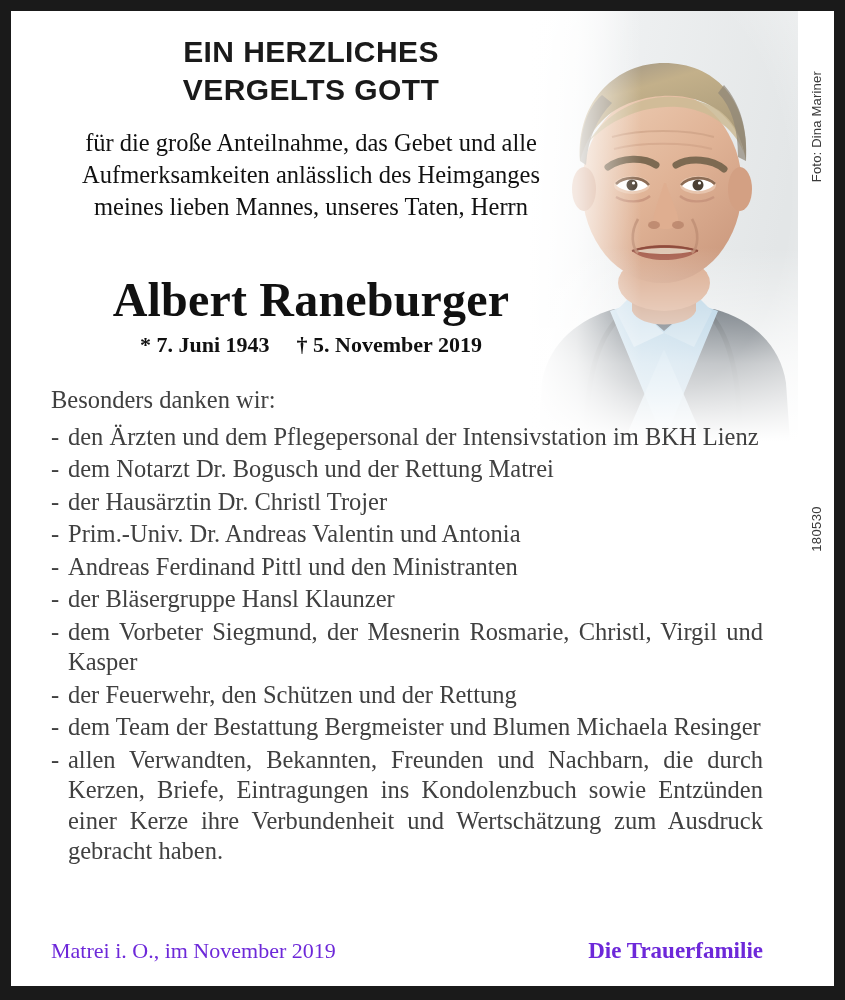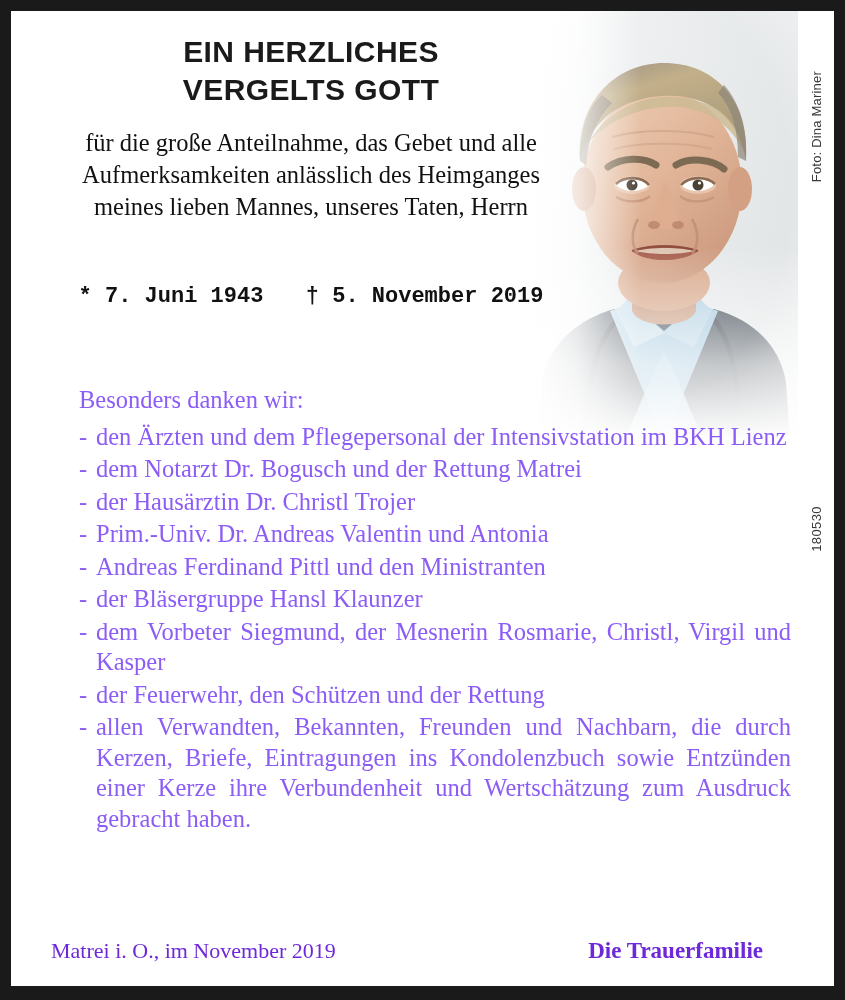--- a/index.html
+++ b/index.html
@@ -100,37 +100,36 @@
   #deceased-name {
     font-family: "Liberation Serif", serif;
     font-weight: bold;
     font-size: 48px;
     line-height: 1.0;
     color: #111111;
     letter-spacing: 0.2px;
   }
   #life-dates {
     margin-top: 8px;
-    font-family: Liberation Mono, monospace;
+    font-family: Liberation Serif, serif;
     font-weight: bold;
     font-size: 22px;
     color: #111111;
   }
   #life-dates .gap { display: inline-block; width: 16px; }
 
   
   #body-block {
     position: absolute;
     left: 40px;
     top: 374px;
     width: 712px;
     font-size: 24.5px;
     line-height: 1.245;
-    color: #8b5cf6;
-    margin-left: 28px;
+    color: #404040;
   }
   #thanks-intro { margin: 0 0 6px 0; }
   ul.thanks {
     list-style: none;
     margin: 0;
     padding: 0;
   }
   ul.thanks li {
     position: relative;
     padding-left: 17px;
@@ -279,38 +278,40 @@
     </div>
 
     <div id="headline">
       <div class="l1">EIN HERZLICHES</div>
       <div class="l2">VERGELTS GOTT</div>
     </div>
 
     <div id="intro">für die große Anteilnahme, das Gebet und alle Aufmerksamkeiten anlässlich des Heimganges meines lieben Mannes, unseres Taten, Herrn</div>
 
     <div id="name-block">
+      <div id="deceased-name">Albert Raneburger</div>
       <div id="life-dates">
         <span>* 7. Juni 1943</span>
         <span class="gap"></span>
         <span>† 5. November 2019</span>
       </div>
     </div>
 
     <div id="body-block">
       <p id="thanks-intro">Besonders danken wir:</p>
       <ul class="thanks">
         <li class="no-justify">den Ärzten und dem Pflegepersonal der Intensivstation im BKH Lienz</li>
         <li class="no-justify">dem Notarzt Dr. Bogusch und der Rettung Matrei</li>
         <li class="no-justify">der Hausärztin Dr. Christl Trojer</li>
         <li class="no-justify">Prim.-Univ. Dr. Andreas Valentin und Antonia</li>
         <li class="no-justify">Andreas Ferdinand Pittl und den Ministranten</li>
         <li class="no-justify">der Bläsergruppe Hansl Klaunzer</li>
         <li>dem Vorbeter Siegmund, der Mesnerin Rosmarie, Christl, Virgil und Kasper</li>
         <li class="no-justify">der Feuerwehr, den Schützen und der Rettung</li>
+        <li>dem Team der Bestattung Bergmeister und Blumen Michaela Resinger</li>
         <li>allen Verwandten, Bekannten, Freunden und Nachbarn, die durch Kerzen, Briefe, Eintragungen ins Kondolenzbuch sowie Entzünden einer Kerze ihre Verbundenheit und Wertschätzung zum Ausdruck gebracht haben.</li>
       </ul>
     </div>
 
     <div id="footer">
       <span id="place-date">Matrei i. O., im November 2019</span>
       <span id="signature">Die Trauerfamilie</span>
     </div>
 
   </div>

